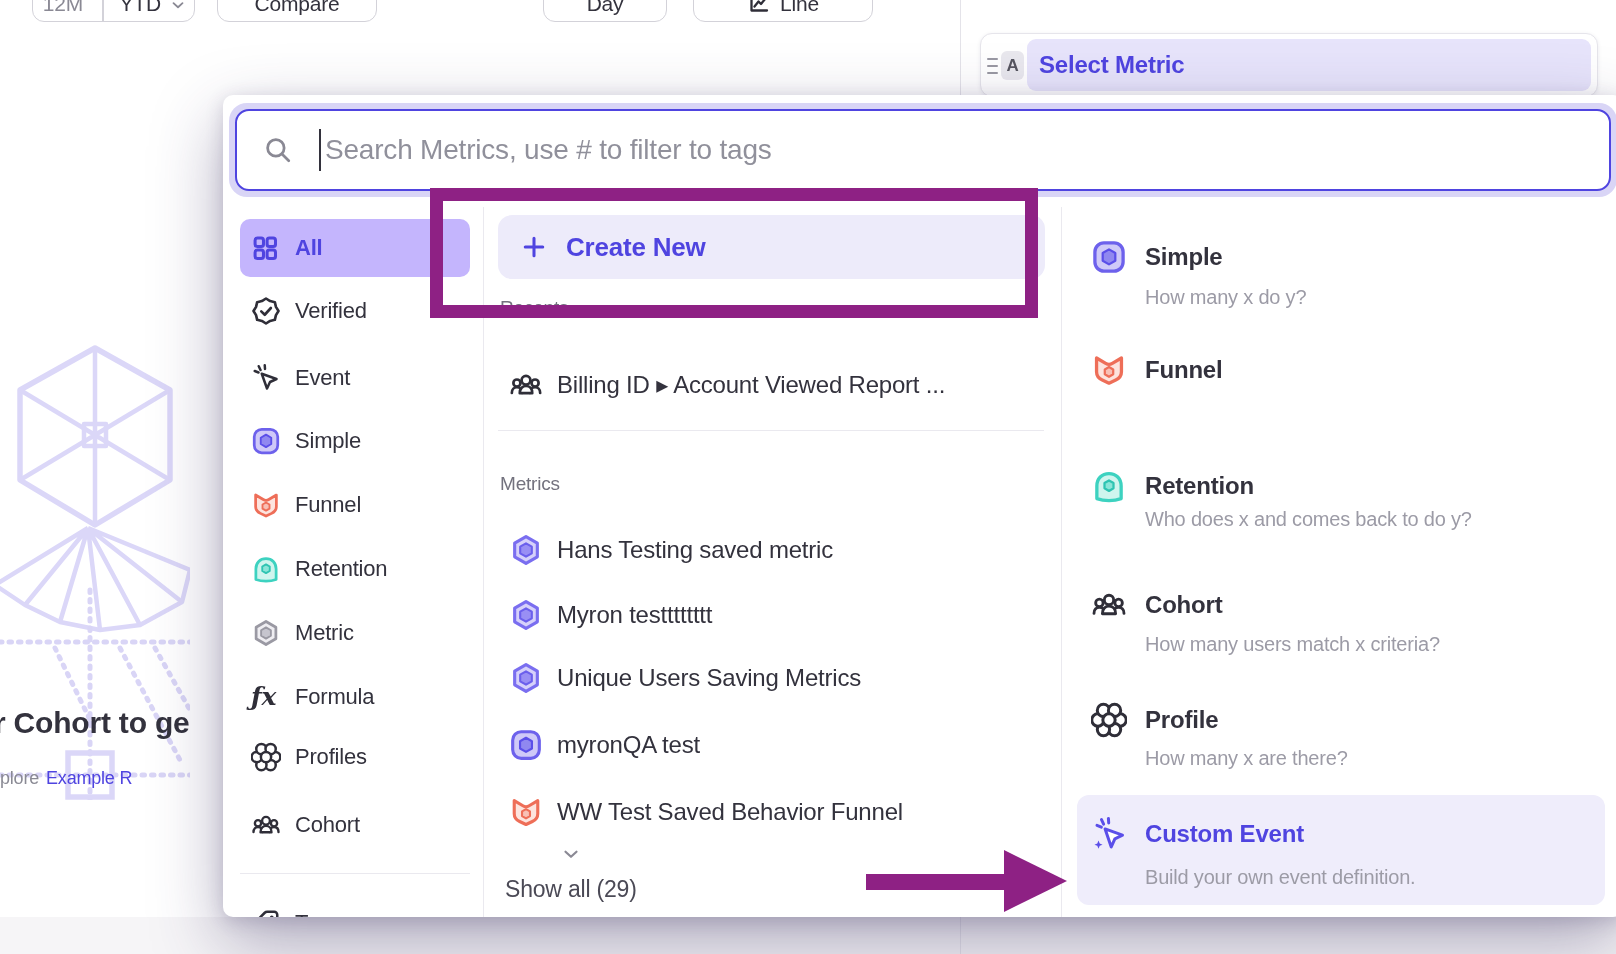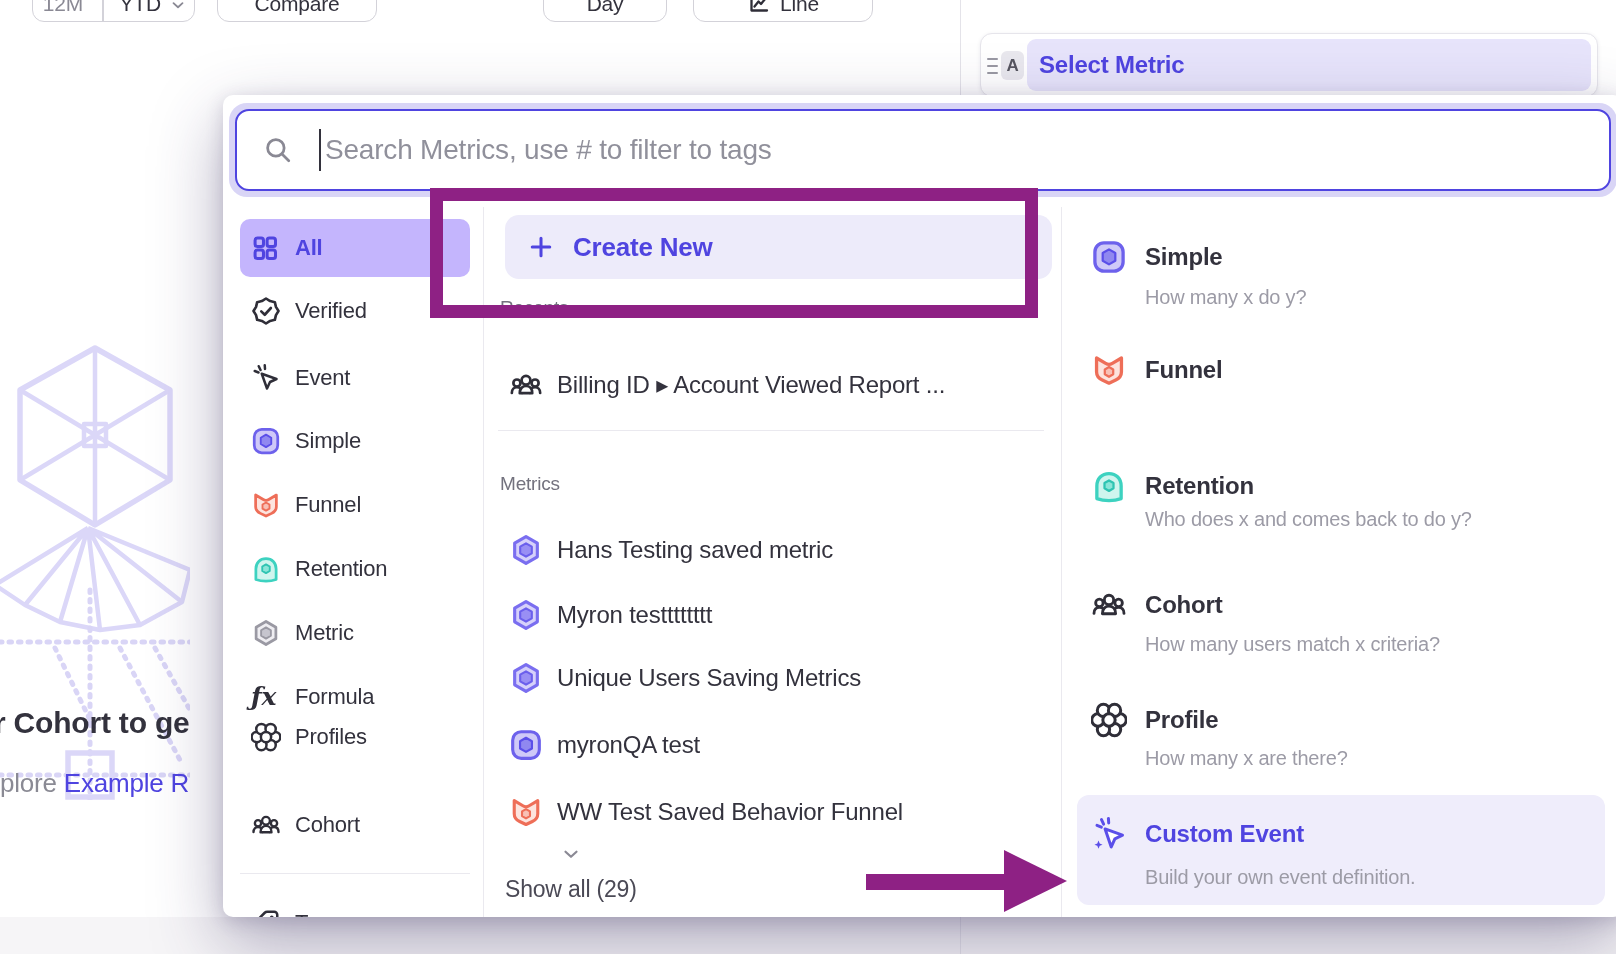--- a/index.html
+++ b/index.html
@@ -20,21 +20,21 @@
     border:1px solid #E6E5EB;border-radius:12px;box-shadow:0 1px 4px rgba(30,30,60,.08);box-sizing:border-box;}
   .metric-pill{position:absolute;left:46px;top:5px;right:6px;bottom:5px;background:#E7E4FB;border-radius:9px;
     display:flex;align-items:center;padding-left:12px;font-size:24px;font-weight:600;color:#4F44E0;}
   .a-badge{position:absolute;left:20px;top:17px;width:23px;height:29px;background:#E9E8EE;border-radius:6px;
     display:flex;align-items:center;justify-content:center;font-size:17px;font-weight:700;color:#56555F;}
   .drag-dots{position:absolute;left:6px;top:24px;width:11px;}
   .drag-dots div{height:2.4px;background:#9A99A3;margin-bottom:4.4px;border-radius:2px;}
   .bg-heading{position:absolute;left:-6px;top:706px;width:196px;overflow:hidden;white-space:nowrap;
     font-size:30px;font-weight:700;color:#33323D;}
   .bg-explore{position:absolute;left:0;top:768px;width:196px;overflow:hidden;white-space:nowrap;
-    font-size:26px;color:#8A8A94;}
+    font-size:18px;color:#8A8A94;}
   .bg-explore .lnk{color:#4F44E0;font-weight:500;margin-left:7px;}
   .bottom-strip{position:absolute;left:0;top:917px;width:1616px;height:37px;background:#F6F5F7;}
 
   
   .modal{position:absolute;left:190px;top:95px;width:1400px;height:822px;background:#fff;border-radius:10px;
     box-shadow:0 26px 70px rgba(55,45,95,.38),0 4px 18px rgba(55,45,95,.18);overflow:hidden;margin-left:33px;}
   .search-halo{position:absolute;left:6px;top:8px;width:1388px;height:94px;background:#D9D5F6;border-radius:18px;}
   .search-box{position:absolute;left:6px;top:6px;right:6px;bottom:6px;background:#fff;border:2px solid #4F44E0;
     border-radius:14px;box-sizing:border-box;}
   .search-box input{position:absolute;left:86px;top:0;bottom:0;right:16px;border:none;outline:none;
@@ -44,21 +44,21 @@
   .col-div{position:absolute;top:112px;bottom:0;width:1px;background:#EAE9EF;}
 
   .side-row{position:absolute;left:17px;width:230px;height:44px;display:flex;align-items:center;}
   .side-row .ic{width:30px;margin-left:11px;flex:0 0 30px;display:flex;}
   .side-row .lb{margin-left:14px;font-size:22px;font-weight:500;color:#33323D;}
   .side-row.sel{background:#c4b5fd;border-radius:10px;left:17px;width:230px;height:58px;}
   .side-row.sel .lb{color:#4F44E0;font-weight:600;}
   .side-sep{position:absolute;left:17px;width:230px;height:1px;background:#EAE9EF;}
   .fx{font-family:"DejaVu Serif","Liberation Serif",serif;font-style:italic;font-size:25px;font-weight:600;color:#2F2E38;line-height:24px;}
 
-  .create-btn{position:absolute;left:282px;top:120px;width:547px;height:64px;background:#EDEBFA;border-radius:14px;
+  .create-btn{position:absolute;left:275px;top:120px;width:547px;height:64px;background:#EDEBFA;border-radius:14px;
     display:flex;align-items:center;font-size:26px;font-weight:600;color:#4F44E0;gap:18px;padding-left:22px;box-sizing:border-box;}
   .sec-label{position:absolute;left:277px;font-size:19px;font-weight:500;color:#73727E;}
   .mid-row{position:absolute;left:286px;width:540px;height:44px;display:flex;align-items:center;}
   .mid-row .ic{width:34px;flex:0 0 34px;display:flex;}
   .mid-row .tx{margin-left:14px;font-size:24px;font-weight:500;color:#33323D;white-space:nowrap;}
   .mid-sep{position:absolute;left:275px;width:546px;height:1px;background:#EAE9EF;}
   .show-all{position:absolute;left:282px;top:748px;display:flex;align-items:center;gap:11px;
     font-size:23px;font-weight:500;color:#4B4A56;flex-direction:column;}
 
   .type-ic{position:absolute;left:868px;width:36px;display:flex;}
@@ -285,21 +285,21 @@
           <svg width="30" height="30" viewBox="0 0 24 24">
             <use href="#i-metric"></use>
           </svg>
         </span>
       <span class="lb">Metric</span>
     </div>
     <div class="side-row" style="top:580px;">
       <span class="ic fx">ƒx</span>
       <span class="lb">Formula</span>
     </div>
-    <div class="side-row" style="top:620px;">
+    <div class="side-row" style="top:640px;">
       <span class="ic">
           <svg width="30" height="30" viewBox="0 0 24 24">
             <use href="#i-profiles"></use>
           </svg>
         </span>
       <span class="lb">Profiles</span>
     </div>
     <div class="side-row" style="top:708px;">
       <span class="ic">
           <svg width="30" height="30" viewBox="0 0 24 24">

